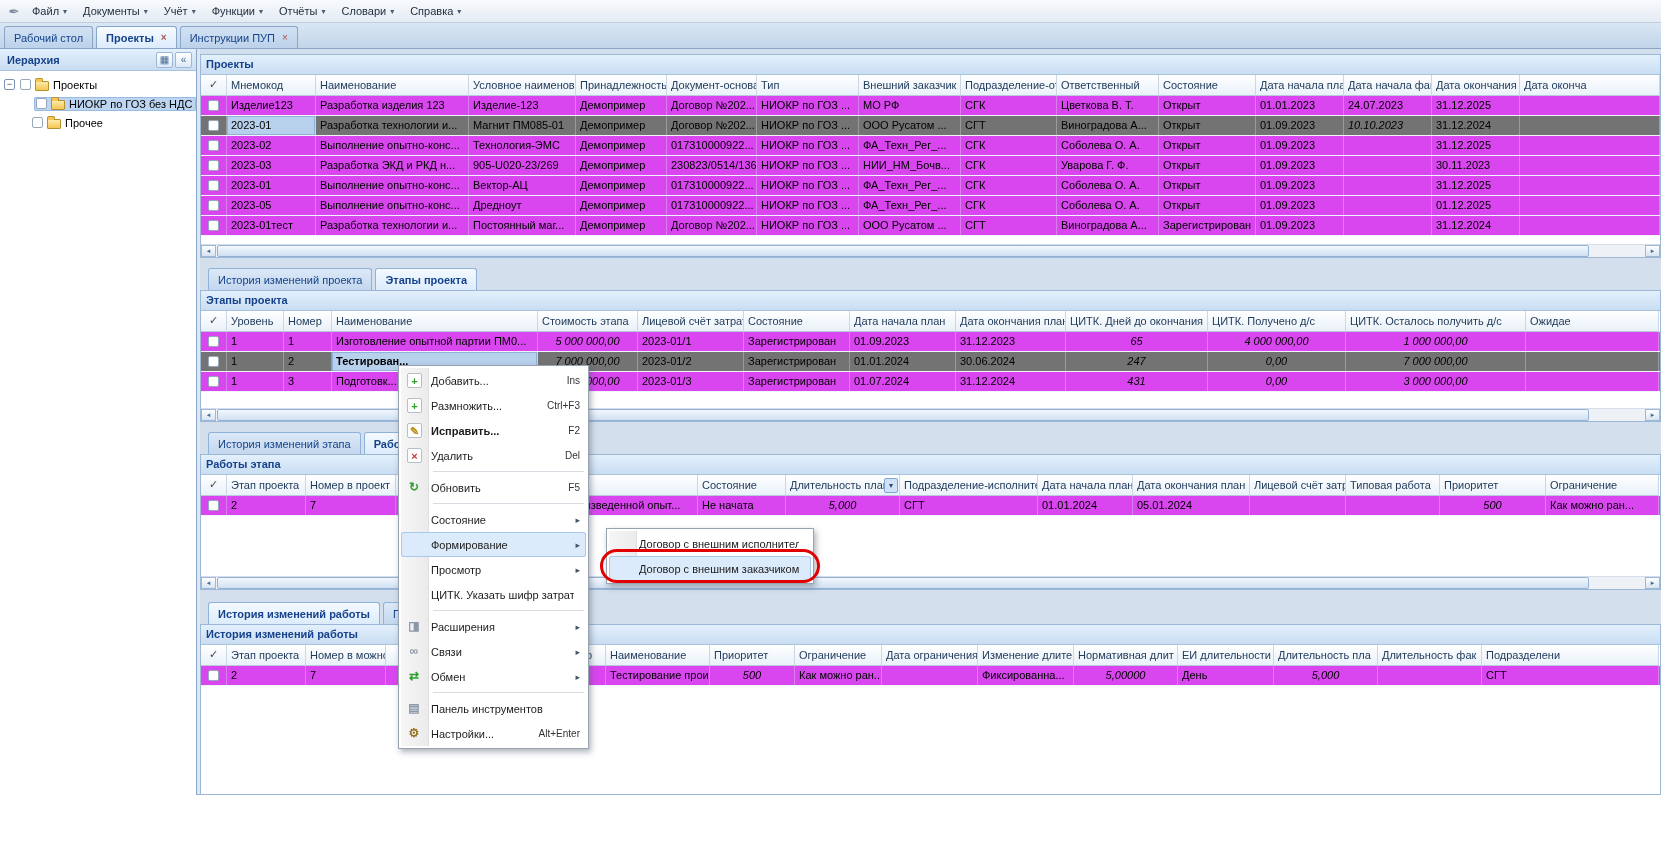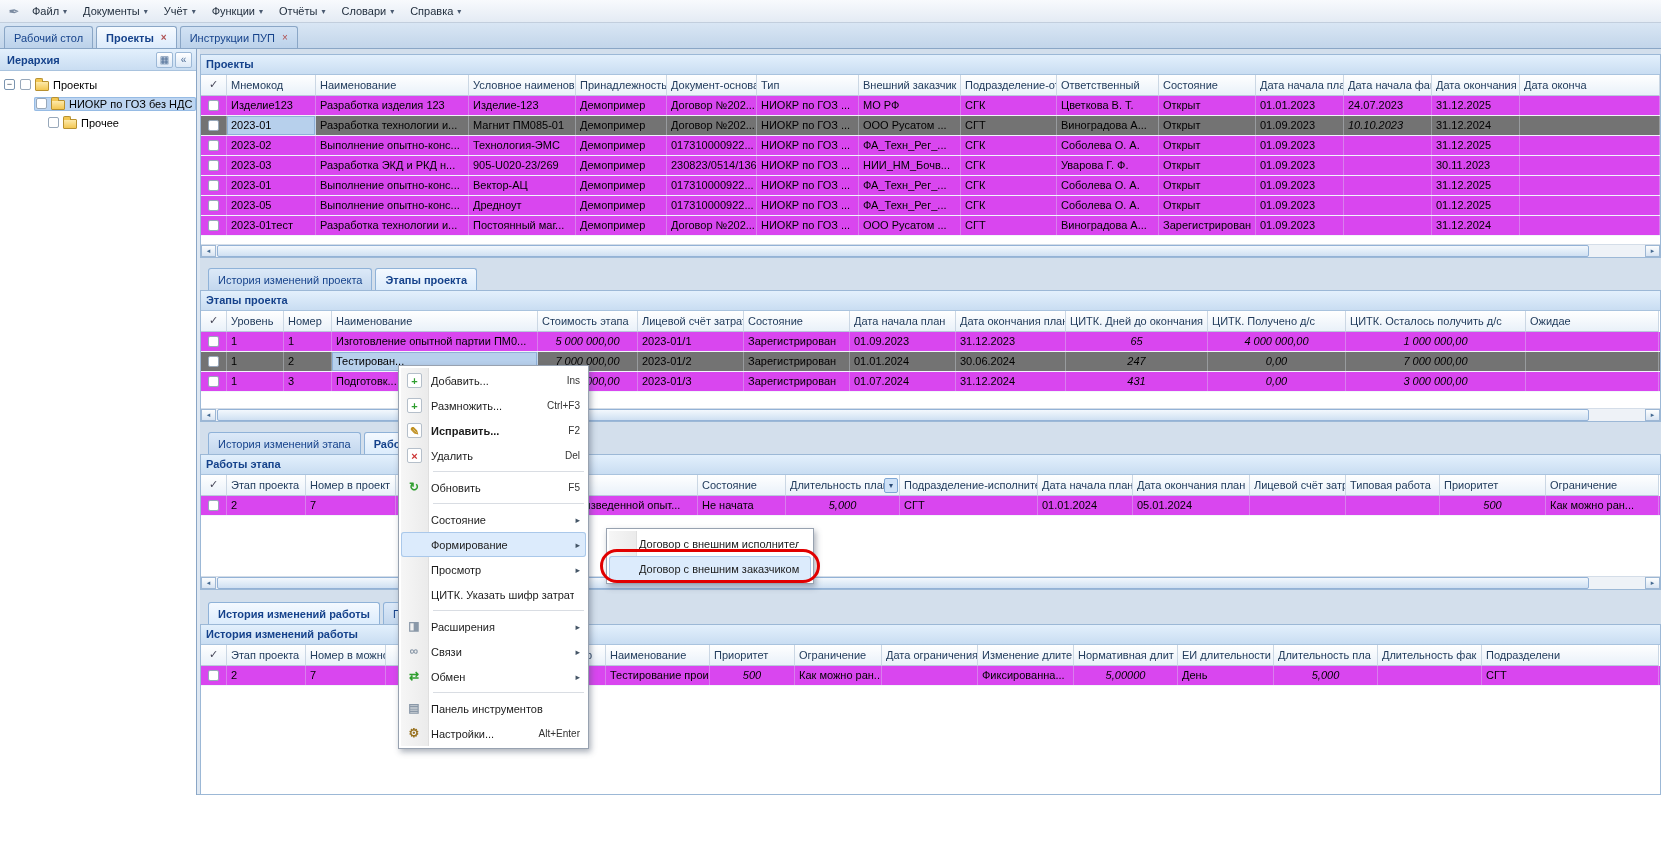--- a/index.html
+++ b/index.html
@@ -169,21 +169,21 @@
             </span>
           </div>
           <div class="tree-row sel" style="padding-left: 20px;">
             <span class="exp-sp"></span>
             <span class="node">
               <span class="cbbox"></span>
               <span class="folder"></span>
               <span class="tlabel">НИОКР по ГОЗ без НДС</span>
             </span>
           </div>
-          <div class="tree-row" style="padding-left: 32px;">
+          <div class="tree-row" style="padding-left: 16px;">
             <span class="exp-sp"></span>
             <span class="node">
               <span class="cbbox"></span>
               <span class="folder"></span>
               <span class="tlabel">Прочее</span>
             </span>
           </div>
         </div>
     </div>
 
@@ -400,21 +400,21 @@
               <div class="g-cell right italic" style="width: 138px;">4 000 000,00</div>
               <div class="g-cell right italic" style="width: 180px;">1 000 000,00</div>
               <div class="g-cell" style="width: 133px;"></div>
             </div>
             <div class="g-row sel">
               <div class="g-cell g-cbc">
                 <span class="cbbox"></span>
               </div>
               <div class="g-cell" style="width: 57px;">1</div>
               <div class="g-cell" style="width: 48px;">2</div>
-              <div class="g-cell focus" style="width: 206px;">Тестирован...</div>
+              <div class="g-cell focus" style="width: 206px; font-weight: bold;">Тестирован...</div>
               <div class="g-cell right italic" style="width: 100px;">7 000 000,00</div>
               <div class="g-cell" style="width: 106px;">2023-01/2</div>
               <div class="g-cell" style="width: 106px;">Зарегистрирован</div>
               <div class="g-cell" style="width: 106px;">01.01.2024</div>
               <div class="g-cell" style="width: 110px;">30.06.2024</div>
               <div class="g-cell right italic" style="width: 142px;">247</div>
               <div class="g-cell right italic" style="width: 138px;">0,00</div>
               <div class="g-cell right italic" style="width: 180px;">7 000 000,00</div>
               <div class="g-cell" style="width: 133px;"></div>
             </div>

